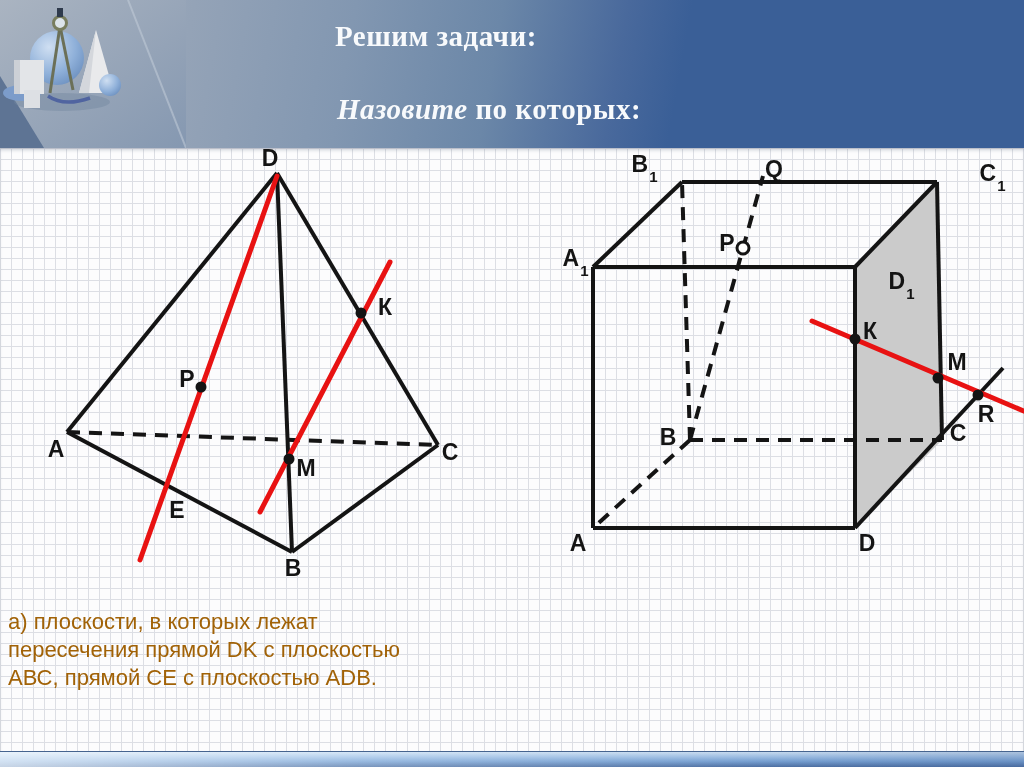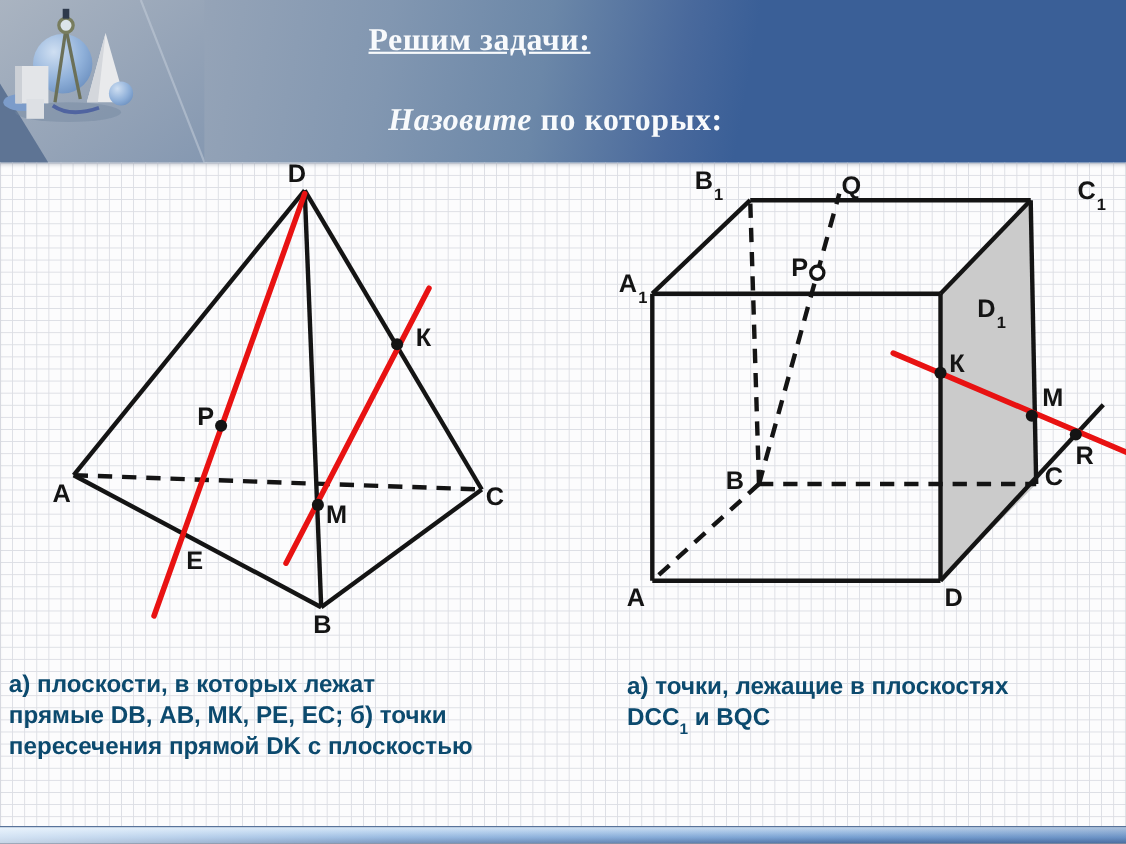--- a/index.html
+++ b/index.html
@@ -3,43 +3,43 @@
 <meta charset="utf-8">
 <style>
   html,body{margin:0;padding:0;background:#222;}
   .slide{position:relative;width:1024px;height:767px;overflow:hidden;background:#fcfcfd;
          font-family:"Liberation Sans",sans-serif;}
   
   .header{position:absolute;left:0;top:0;width:1024px;height:148px;
     background:linear-gradient(100deg,#a6b0be 0%,#97a5b8 16%,#8297b1 34%,#6b87a8 48%,#49699c 60%,var(--header_blue) 66%,var(--header_blue) 100%);}
   .deco{position:absolute;left:0;top:0;}
   .title{position:absolute;left:335px;top:20px;color:var(--title_color);
-    font-family:"Liberation Serif",serif;font-weight:bold;font-size:29px;letter-spacing:.5px;text-decoration:underline;}
+    font-family:"Liberation Serif",serif;font-weight:bold;font-size:29px;letter-spacing:.5px;}
   .subtitle{position:absolute;left:337px;top:93px;color:var(--title_color);
     font-family:"Liberation Serif",serif;font-weight:bold;font-size:29px;letter-spacing:.5px;}
-  .subtitle .it{font-style:italic;margin-left:16px;}
+  .subtitle .it{font-style:italic;}
   
   .paper{position:absolute;left:0;top:148px;width:1024px;height:603px;background-color:var(--paper);
     background-image:linear-gradient(to right,var(--grid) 1px,transparent 1px),
                      linear-gradient(to bottom,var(--grid) 1px,transparent 1px);
     background-size:11px 11px;
     box-shadow:inset 0 3px 4px -2px rgba(120,130,150,.55);}
   
   .figlayer{position:absolute;left:0;top:0;width:1024px;height:767px;pointer-events:none;}
   .edge{stroke:var(--ink);stroke-width:4;fill:none;}
   .dash{stroke:var(--ink);stroke-width:4;fill:none;stroke-dasharray:13 9;}
   .redline{stroke:var(--red);stroke-width:5;fill:none;stroke-linecap:round;}
   .dot{fill:var(--ink);}
   .odot{fill:#fff;stroke:var(--ink);stroke-width:3;}
   .face{fill:var(--face);}
   .lbl{position:absolute;transform:translate(-50%,-50%);color:var(--ink);
     font-weight:bold;font-size:23px;line-height:1;white-space:nowrap;}
   .lbl sub{font-size:15px;line-height:0;position:relative;top:4px;left:1px;}
   
-  .cap{position:absolute;color:#0c4a6e;font-weight:bold;font-size:22px;line-height:28px;white-space:nowrap;}
+  .cap{position:absolute;color:#a16207;font-weight:normal;font-size:22px;line-height:28px;white-space:nowrap;}
   .cap-left{left:8px;top:608px;}
   .cap-right{left:570px;top:610px;}
   .cap sub{font-size:14px;line-height:0;position:relative;top:3px;}
   
   .bottombar{position:absolute;left:0;top:751px;width:1024px;height:16px;
     border-top:1px solid #46648f;box-sizing:border-box;
     background:linear-gradient(90deg,rgba(240,247,253,.75) 0%,rgba(210,228,246,.35) 35%,rgba(90,130,185,.15) 75%,rgba(70,105,160,.3) 100%),
                linear-gradient(180deg,var(--bar_light) 0%,#aac8e9 30%,var(--bar_mid) 62%,var(--bar_dark) 100%);}
 </style>
 </head>
@@ -143,22 +143,18 @@
   <span class="lbl" style="left:870px;top:331px">К</span>
   <span class="lbl" style="left:957px;top:362px">M</span>
   <span class="lbl" style="left:986px;top:414px">R</span>
   <span class="lbl" style="left:668px;top:437px">B</span>
   <span class="lbl" style="left:958px;top:433px">C</span>
   <span class="lbl" style="left:578px;top:543px">A</span>
   <span class="lbl" style="left:867px;top:543px">D</span>
 
   <div class="cap cap-left">
     <div>а) плоскости, в которых лежат</div>
-    <div>прямые DB, АВ, МК, РЕ, ЕС; б) точки</div>
     <div>пересечения прямой DK с плоскостью</div>
-  </div>
-  <div class="cap cap-right">
-    <div>а) точки, лежащие в плоскостях</div>
-    <div><span>DCC</span><sub>1</sub><span> и BQC</span></div>
+    <div>АВС, прямой СЕ с плоскостью АDВ.</div>
   </div>
 
   <div class="bottombar"></div>
 </div>
 
 </body></html>

